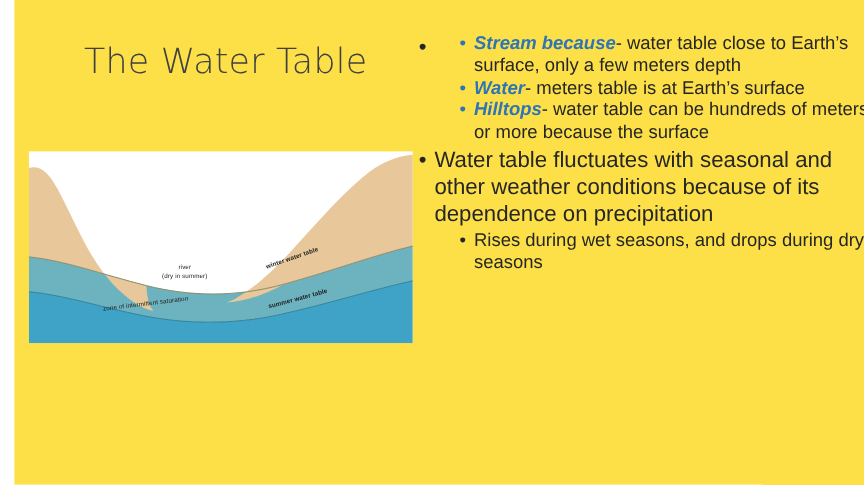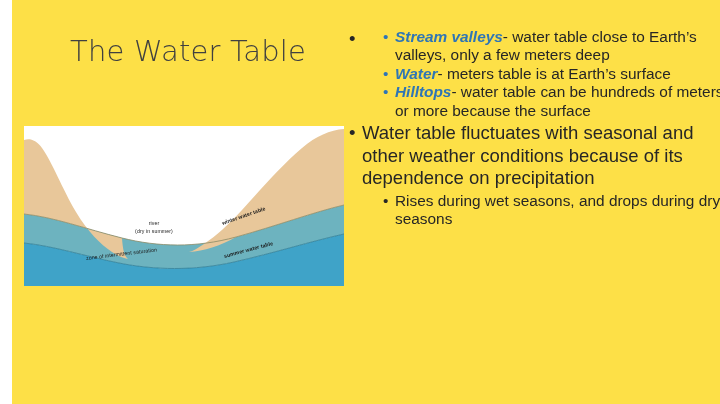--- a/index.html
+++ b/index.html
@@ -178,21 +178,21 @@
   </div>
 
   <div id="body-column">
     <ul class="lvl1">
 
       <li class="main-item">
         <span class="bullet-dot">•</span>
         <ul class="lvl2">
           <li class="sub-item">
             <span class="bullet-dot-sub">•</span>
-            <span class="term">Stream valleys</span><span>- water table close to Earth’s valleys, only a few meters deep</span>
+            <span class="term">Stream because</span><span>- water table close to Earth’s surface, only a few meters depth</span>
           </li>
           <li class="sub-item">
             <span class="bullet-dot-sub">•</span>
             <span class="term">Water</span><span>- meters table is at Earth’s surface</span>
           </li>
           <li class="sub-item">
             <span class="bullet-dot-sub">•</span>
             <span class="term">Hilltops</span><span>- water table can be hundreds of meters or more because the surface</span>
           </li>
         </ul>

